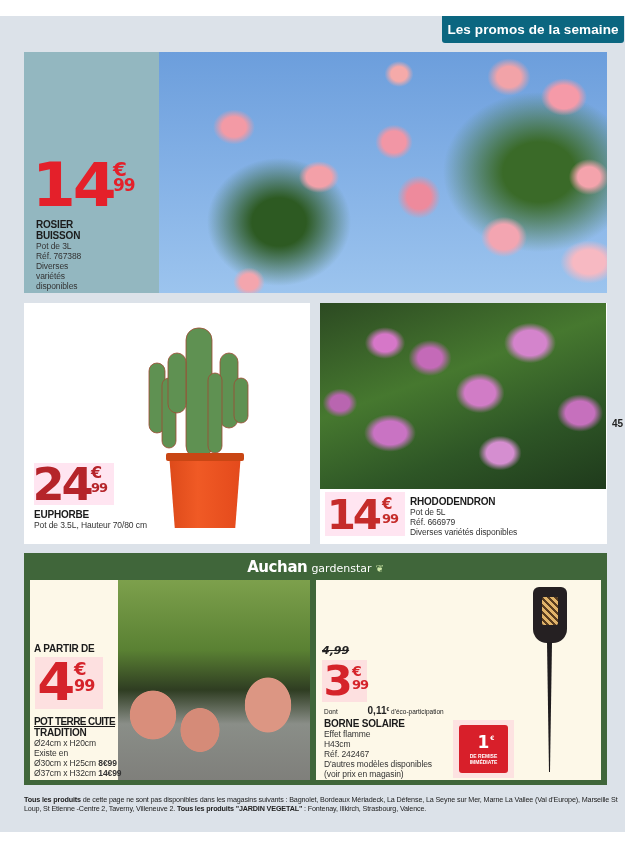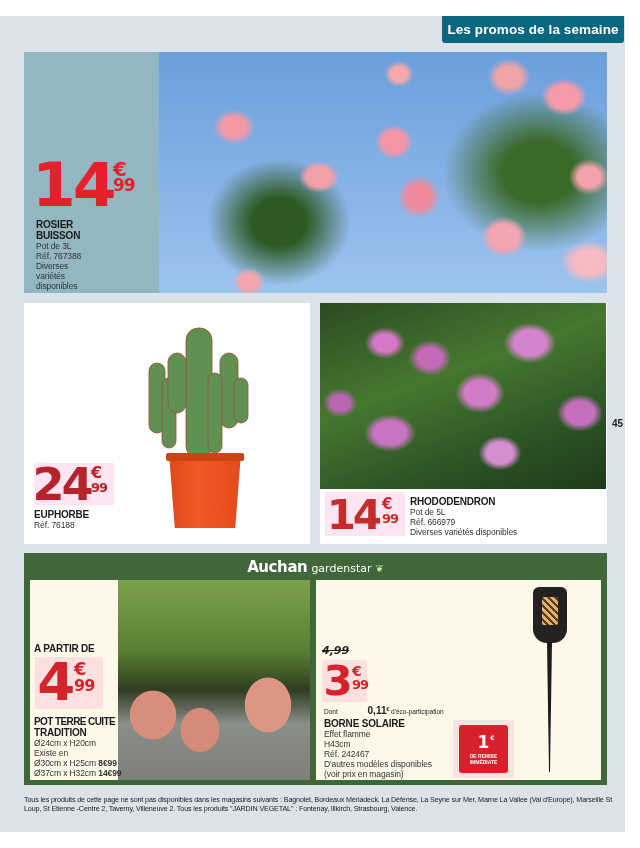--- a/index.html
+++ b/index.html
@@ -80,21 +80,21 @@
   .torch-flame { position: absolute; left: 226px; top: 17px; width: 16px; height: 28px; background: repeating-linear-gradient(45deg, #e1b46a 0 3px, #5a3d1f 3px 5px); border-radius: 2px; }
   .torch-stick { position: absolute; left: 231px; top: 62px; width: 5px; height: 130px; background: #1f1c1e; clip-path: polygon(0 0, 100% 0, 60% 100%, 40% 100%); }
 
   .remise-badge { position: absolute; left: 143px; top: 145px; width: 49px; height: 48px; background: #d81f2a; border-radius: 3px; color: #fff; display: flex; flex-direction: column; align-items: center; justify-content: center; }
   .remise-badge .amount { font-family: "DejaVu Sans", sans-serif; font-weight: bold; font-size: 17px; line-height: 1; position: relative; }
   .remise-badge .amount sup { font-size: 6px; position: absolute; top: 1px; right: -5px; }
   .remise-badge .label { font-size: 5px; font-weight: bold; line-height: 6px; text-align: center; margin-top: 2px; }
   .remise-bg { position: absolute; left: 137px; top: 140px; width: 61px; height: 58px; background: rgba(255, 150, 200, 0.22); }
 
   .footer-note { position: absolute; left: 24px; top: 795px; width: 595px; font-size: 7.2px; line-height: 9px; color: #222; letter-spacing: -0.15px; }
-  .footer-note b { font-weight: normal; }
+  .footer-note b { font-weight: bold; }
 </style>
 </head>
 <body>
 
 <div class="page-bg"></div>
 
 <div class="header-tab">
   <span>Les promos de la semaine</span>
 </div>
 
@@ -138,21 +138,21 @@
   <div class="price-bg" style="left:10px; top:160px; width:80px; height:42px;"></div>
   <div class="price" style="position:absolute; left:10px; top:160px; height:45px; width:90px;">
     <span class="int" style="font-size:44px; color:#b5242a;">24</span>
     <span class="sup" style="left:57px; top:2px;">
       <span style="font-size:16px; color:#b5242a;">€</span>
       <span style="font-size:13px; color:#b5242a; letter-spacing:-1px;">99</span>
     </span>
   </div>
   <div style="position:absolute; left:10px; top:206px; width:270px;">
     <div class="name">EUPHORBE</div>
-    <div class="desc">Réf. 76188</div>
+    <div class="desc">Pot de 3.5L, Hauteur 70/80 cm</div>
   </div>
 </div>
 
 <div class="rhodo-card">
   <div class="rhodo-photo"></div>
   <div class="price-bg" style="left:5px; top:189px; width:80px; height:44px;"></div>
   <div class="price" style="position:absolute; left:8px; top:192px; height:42px; width:85px;">
     <span class="int" style="font-size:40px; color:#c52c2a;">14</span>
     <span class="sup" style="left:54px; top:2px;">
       <span style="font-size:15px; color:#c52c2a;">€</span>
@@ -179,21 +179,21 @@
     <div style="position:absolute; left:4px; top:63px;" class="name">A PARTIR DE</div>
     <div class="price-bg" style="left:5px; top:77px; width:68px; height:52px;"></div>
     <div class="price" style="position:absolute; left:8px; top:76px; height:55px; width:75px;">
       <span class="int" style="font-size:52px; color:#d5232a;">4</span>
       <span class="sup" style="left:36px; top:4px;">
         <span style="font-size:18px; color:#d5232a;">€</span>
         <span style="font-size:16px; color:#d5232a; letter-spacing:-1px;">99</span>
       </span>
     </div>
     <div style="position:absolute; left:4px; top:136px; width:100px;">
-      <div class="name" style="letter-spacing:-0.6px;">POT TERRE CUITE</div>
+      <div class="name" style="letter-spacing:-0.6px;text-decoration:underline;">POT TERRE CUITE</div>
       <div class="name">TRADITION</div>
       <div class="desc"><span>Ø24cm x H20cm</span></div>
       <div class="desc"><span>Existe en</span></div>
       <div class="desc"><span>Ø30cm x H25cm </span><b>8€99</b></div>
       <div class="desc"><span>Ø37cm x H32cm </span><b>14€99</b></div>
     </div>
   </div>
 
   <div class="borne-panel">
     <div style="position:absolute; left:6px; top:64px; font-family:'DejaVu Sans',sans-serif; font-weight:bold; font-style:italic; font-size:11px; color:#222; text-decoration:line-through;">

